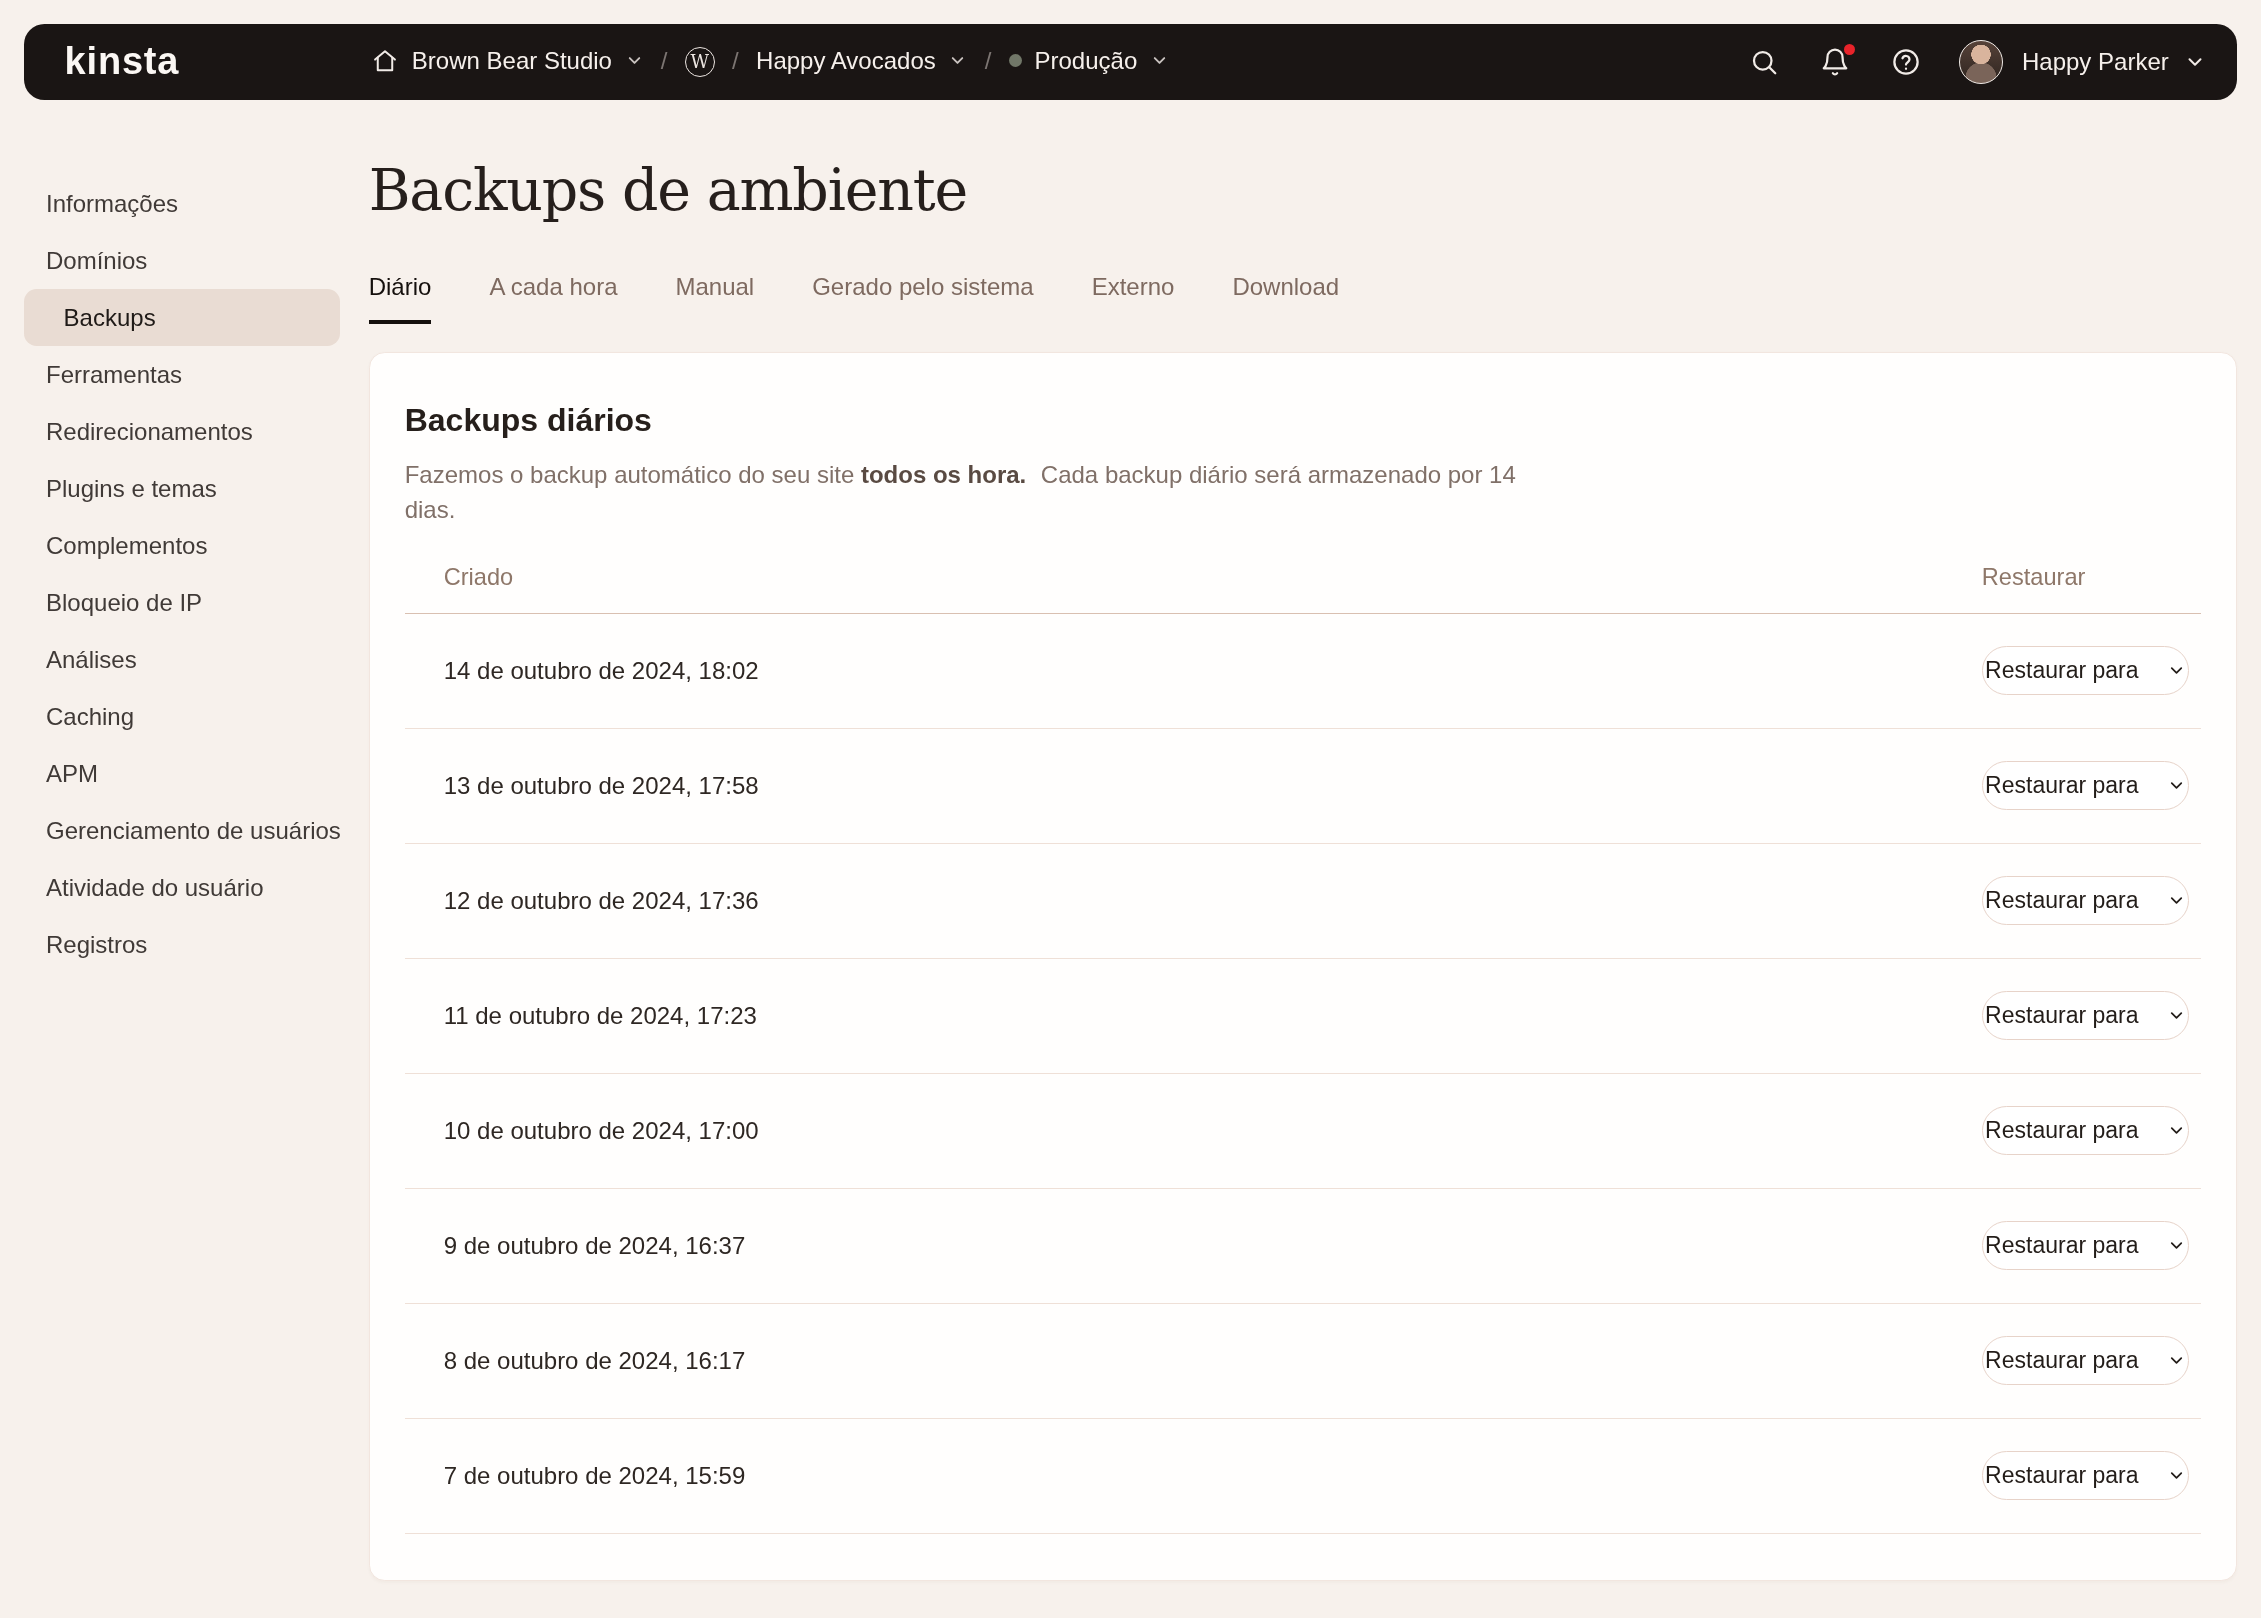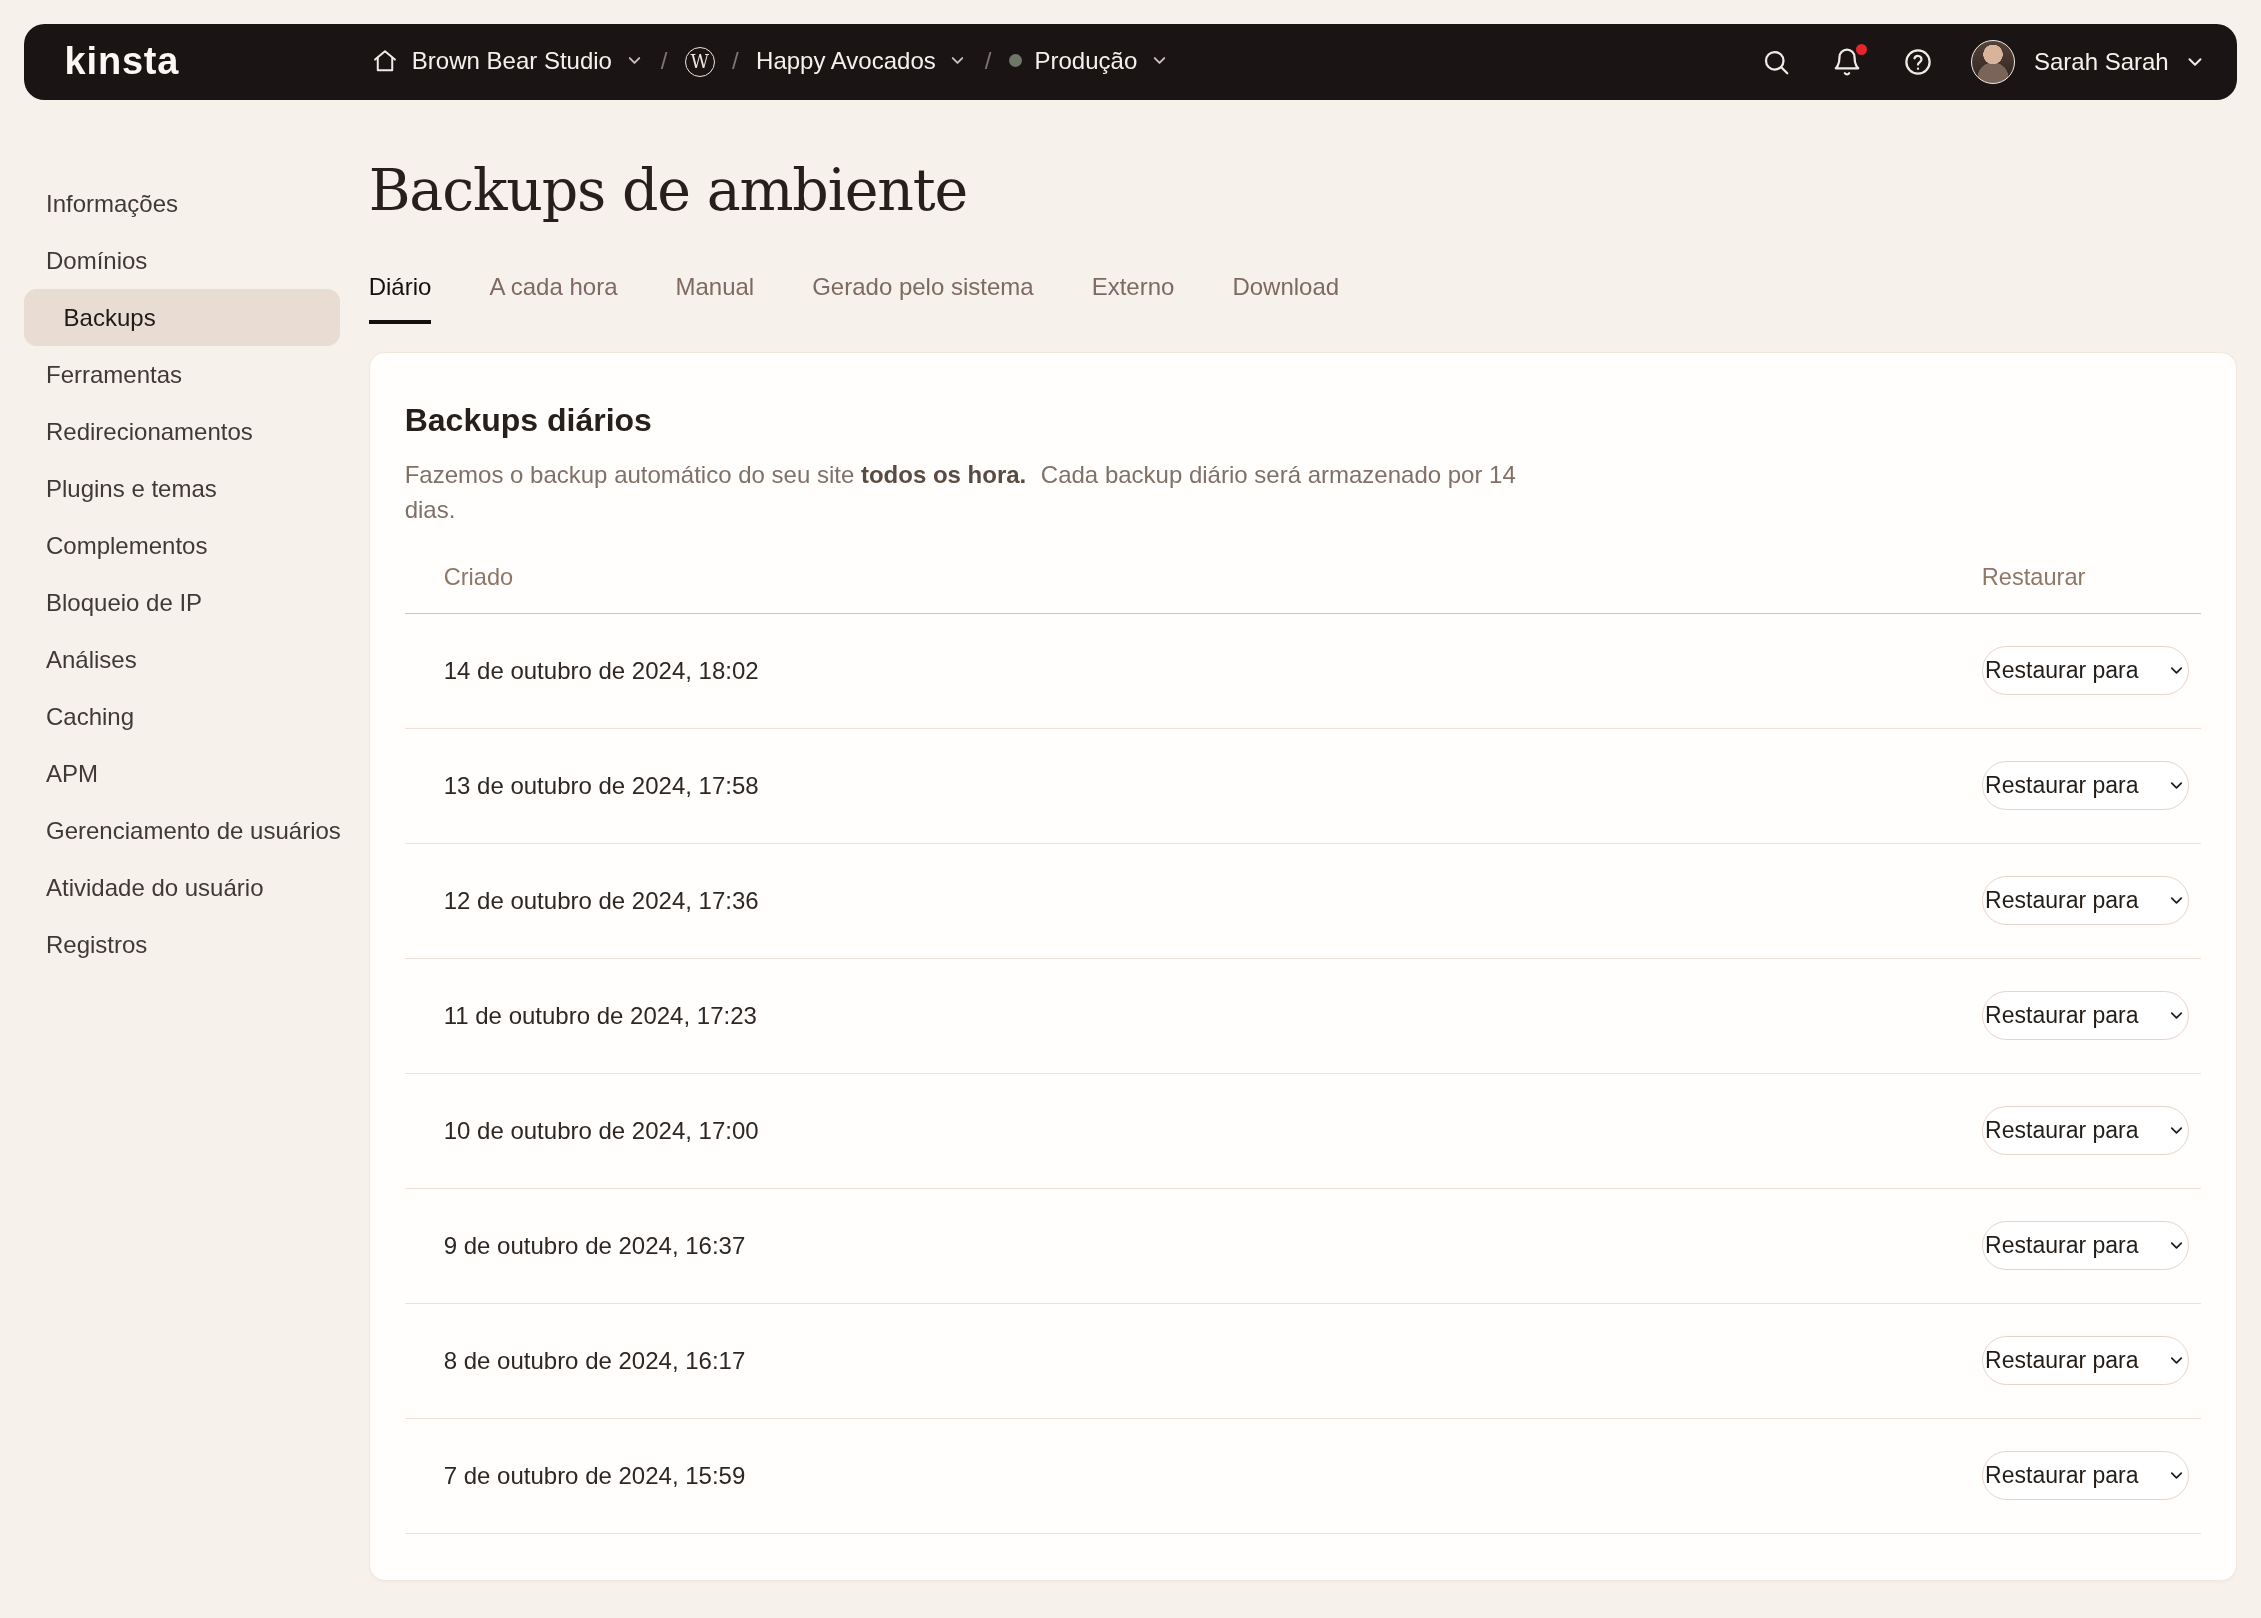--- a/index.html
+++ b/index.html
@@ -167,21 +167,21 @@
       <span class="badge"></span>
     </span>
     <span class="tb-iconbtn icon">
       <svg width="30" height="30" viewBox="0 0 24 24" fill="none" stroke="#f1ebe7" stroke-width="1.8" stroke-linecap="round" stroke-linejoin="round">
           <circle cx="12" cy="12" r="9.3"></circle>
           <path d="M9.2 9a2.9 2.9 0 0 1 5.6 1c0 1.9-2.8 2.5-2.8 4"></path>
           <line x1="12" y1="17.3" x2="12" y2="17.4"></line>
         </svg>
     </span>
     <span class="avatar"></span>
-    <span class="user-name">Sarah Sarah</span>
+    <span class="user-name">Happy Parker</span>
     <span class="icon user-chevron">
       <svg width="22" height="22" viewBox="0 0 24 24" fill="none" stroke="#f1ebe7" stroke-width="2.2" stroke-linecap="round" stroke-linejoin="round">
           <polyline points="6 9 12 15 18 9"></polyline>
         </svg>
     </span>
   </div>
 </header>
 
 <aside class="sidebar" id="sidebar">
     <div class="side-item">

